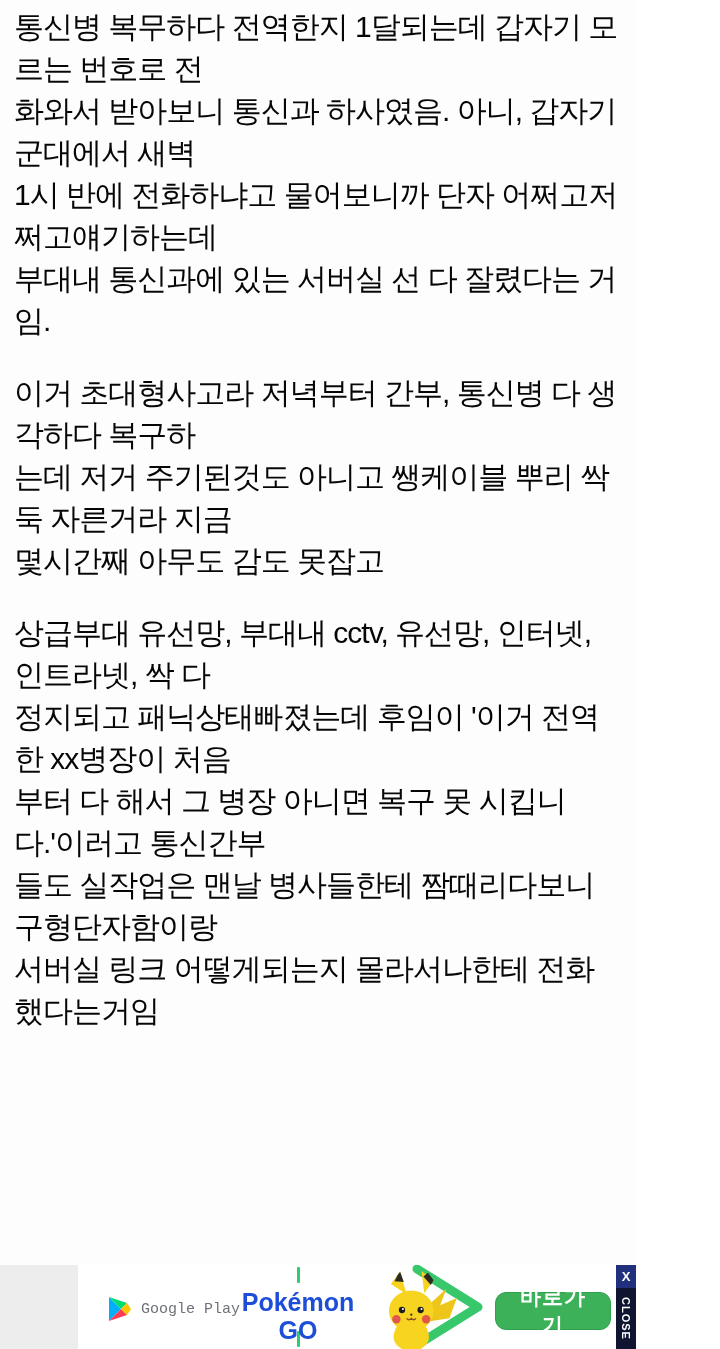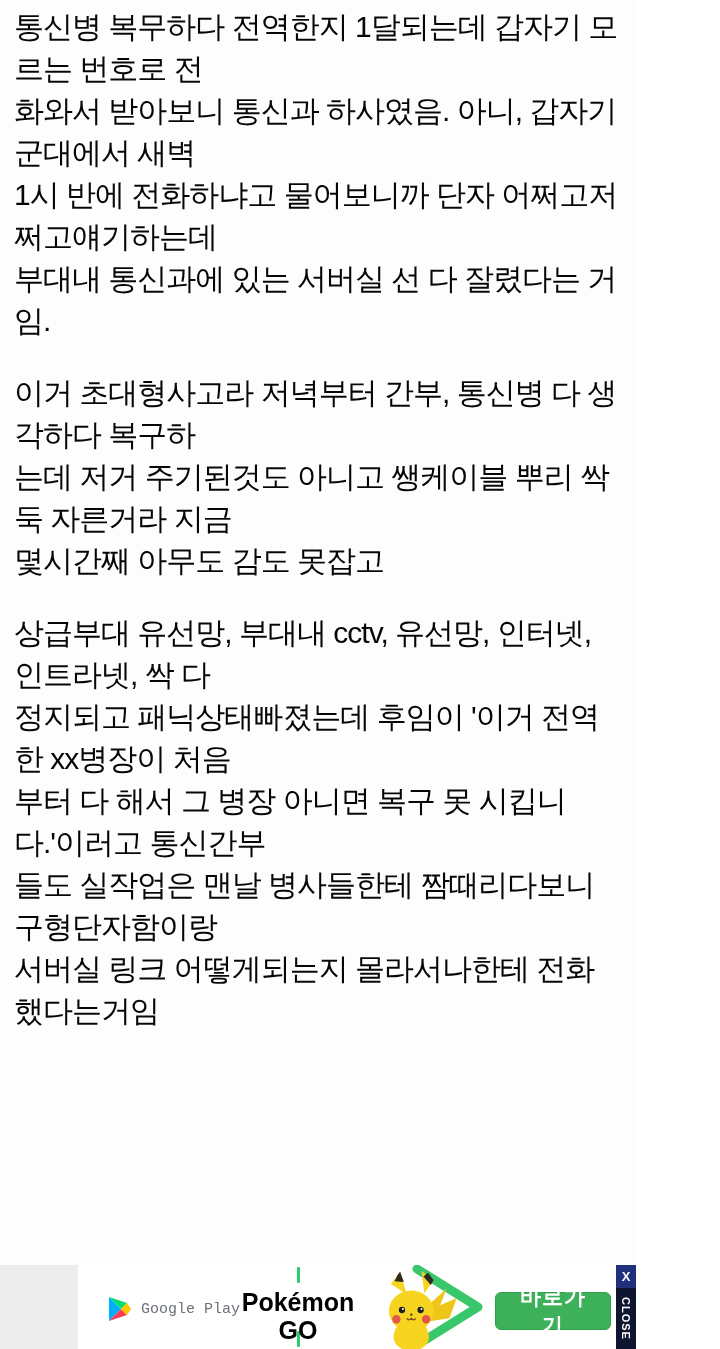--- a/index.html
+++ b/index.html
@@ -45,36 +45,36 @@
   }
   .dash{
     position:absolute;left:219px;width:3px;height:16px;
     background:#2ecc71;border-radius:1px;
   }
   .dash-top{top:2px;}
   .dash-bottom{top:66px;}
   .app-title{
     position:absolute;left:160px;top:23px;width:120px;
     text-align:center;
-    font-weight:bold;color:#000000;
+    font-weight:bold;color:#1d4ed8;
     font-size:25px;line-height:28px;letter-spacing:0;
   }
   .app-title span{display:block;}
   .chevron{
     position:absolute;left:334px;top:0;width:72px;height:84px;
   }
   .pikachu{
     position:absolute;left:289px;top:5px;width:96px;height:80px;
   }
   .cta-button{
     position:absolute;left:417px;top:27px;
     width:116px;height:38px;
     background:#3db159;
     border:1px solid #2fa04c;
-    border-radius:6px;
+    border-radius:11px;
     color:#ffffff;font-weight:bold;font-size:21px;letter-spacing:1px;
     font-family:"Liberation Sans","DejaVu Sans",sans-serif;
     display:flex;align-items:center;justify-content:center;
     cursor:pointer;padding:16px;
   }
   .info-icon{
     position:absolute;left:538px;top:4px;
     width:20px;height:20px;border-radius:50%;
     background:rgba(120,128,136,.75);
     color:#fff;font-weight:bold;font-size:14px;

